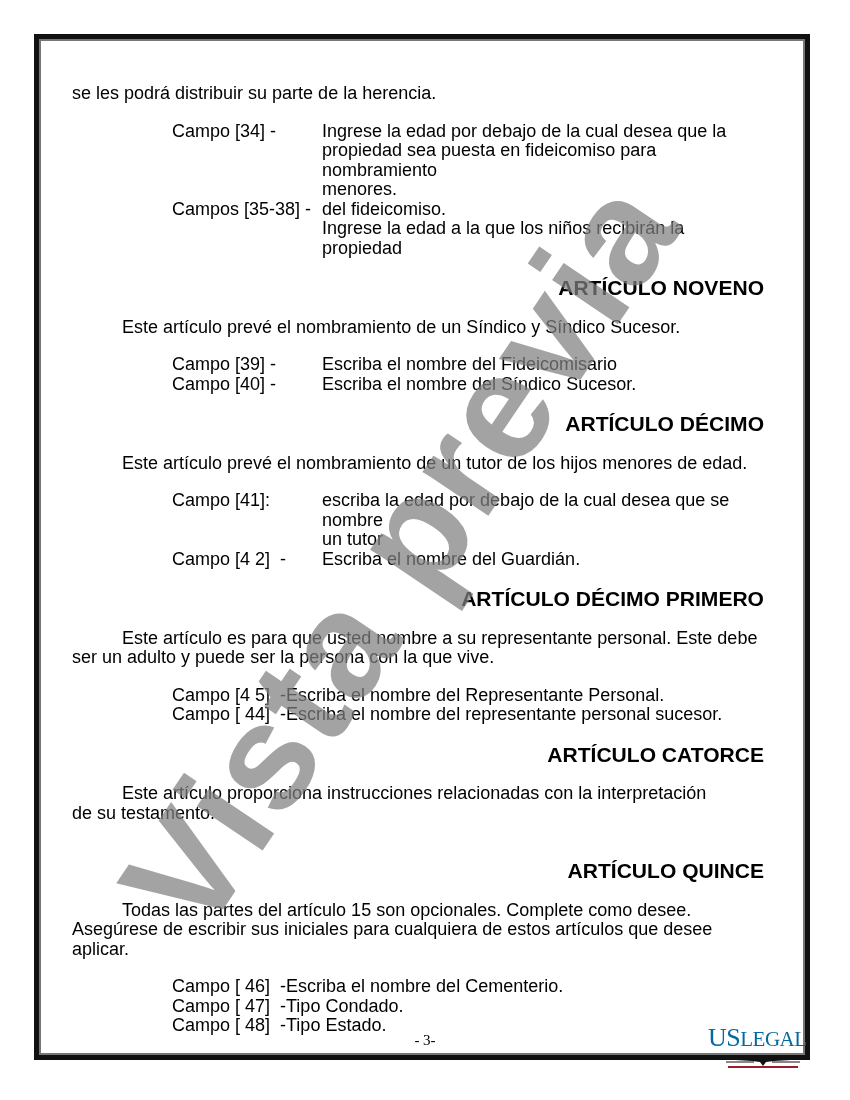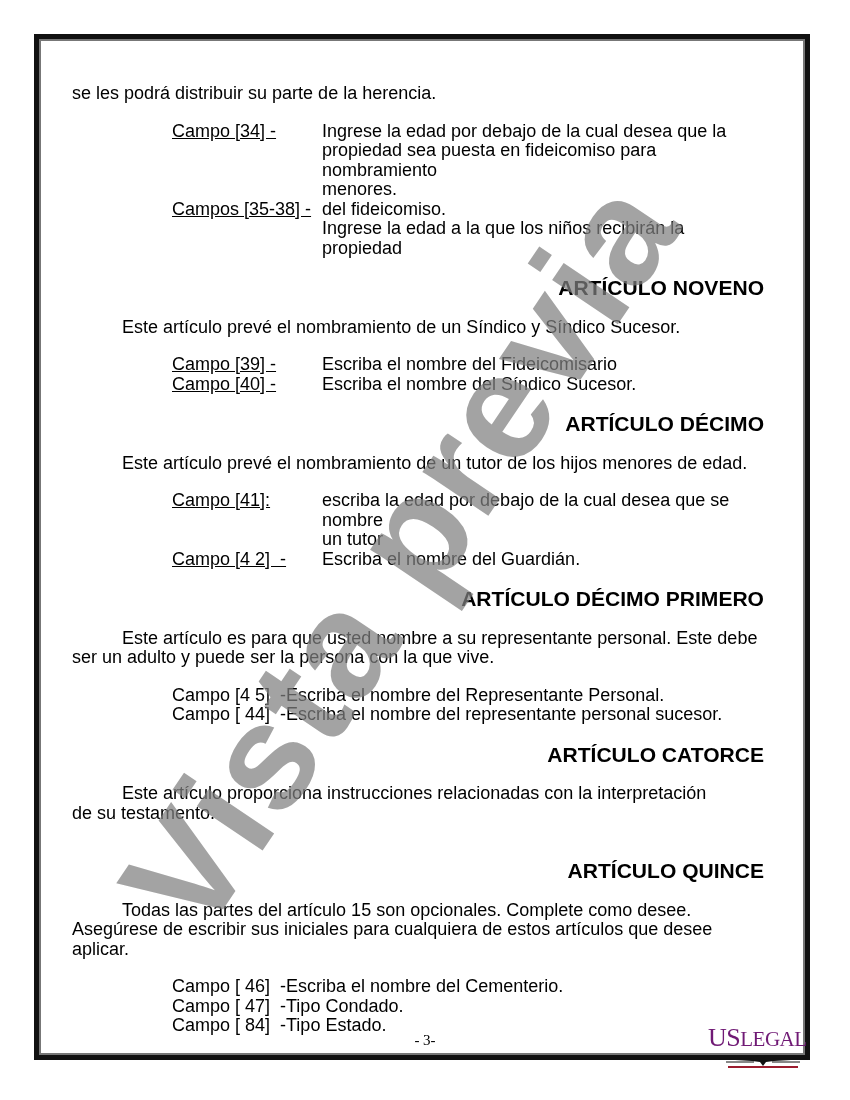--- a/index.html
+++ b/index.html
@@ -16,37 +16,37 @@
       border: 2px solid #777; pointer-events: none;
     }
     .content {
       position: absolute; left: 72px; top: 84px; width: 692px;
       font-size: 18px; line-height: 19.5px;
     }
     .p { margin: 0; }
     .indent { text-indent: 50px; }
     .heading { text-align: right; font-weight: bold; margin: 0; }
     .field-row { display: flex; padding-left: 100px; }
-    .field-label { width: 150px; flex: 0 0 150px; white-space: pre; text-decoration: underline; }
+    .field-label { width: 150px; flex: 0 0 150px; white-space: pre; }
     .field-desc { flex: 1; }
     .field-inline { padding-left: 100px; white-space: pre; }
     .gap-s { height: 18px; }
     .gap-m { height: 20px; }
     .page-number {
       position: absolute; left: 0; right: 0; top: 1032px; text-align: center;
       font-family: "Liberation Serif", serif; font-size: 15px;
     }
     .watermark {
       position: absolute; left: 400px; top: 555px; transform: translate(-50%, -50%) rotate(-56deg);
       font-family: "Liberation Sans", sans-serif; font-weight: bold; font-size: 150px;
       color: rgba(128,128,128,0.72); white-space: nowrap; pointer-events: none; letter-spacing: 2px;
     }
     .logo { position: absolute; left: 708px; top: 1025px; width: 116px; height: 48px; }
     .logo-text {
-      font-family: "Liberation Serif", serif; font-size: 26px; color: #701a75; letter-spacing: -0.5px;
+      font-family: "Liberation Serif", serif; font-size: 26px; color: #0369a1; letter-spacing: -0.5px;
       line-height: 26px; white-space: nowrap;
     }
     .logo-text .small { font-size: 21px; }
     .logo-eagle { display: block; margin-top: 1px; }
   </style>
 </head>
 <body>
 
 <div class="page-frame"></div>
 
@@ -115,21 +115,21 @@
   <p class="p indent" style="padding-right:40px">Este artículo proporciona instrucciones relacionadas con la interpretación de su testamento.</p>
   <div class="gap-s"></div>
   <div class="gap-m"></div>
 
   <h3 class="heading">ARTÍCULO QUINCE</h3>
   <div class="gap-m"></div>
   <p class="p indent">Todas las partes del artículo 15 son opcionales. Complete como desee. Asegúrese de escribir sus iniciales para cualquiera de estos artículos que desee aplicar.</p>
   <div class="gap-s"></div>
   <div class="field-inline">Campo [ 46]  -Escriba el nombre del Cementerio.</div>
   <div class="field-inline">Campo [ 47]  -Tipo Condado.</div>
-  <div class="field-inline">Campo [ 84]  -Tipo Estado.</div>
+  <div class="field-inline">Campo [ 48]  -Tipo Estado.</div>
 </div>
 
 <div class="page-number">- 3-</div>
 
 <div class="watermark">Vista previa</div>
 
 <div class="logo">
   <div class="logo-text"><span>US</span><span class="small">LEGAL</span></div>
   <svg class="logo-eagle" width="110" height="16" viewBox="0 0 110 16">
     <path d="M10 6 L45 5 L52 2 L55 6 L58 2 L65 5 L100 6 L66 8 L58 9 L55 13 L52 9 L44 8 Z" fill="#111"></path>

